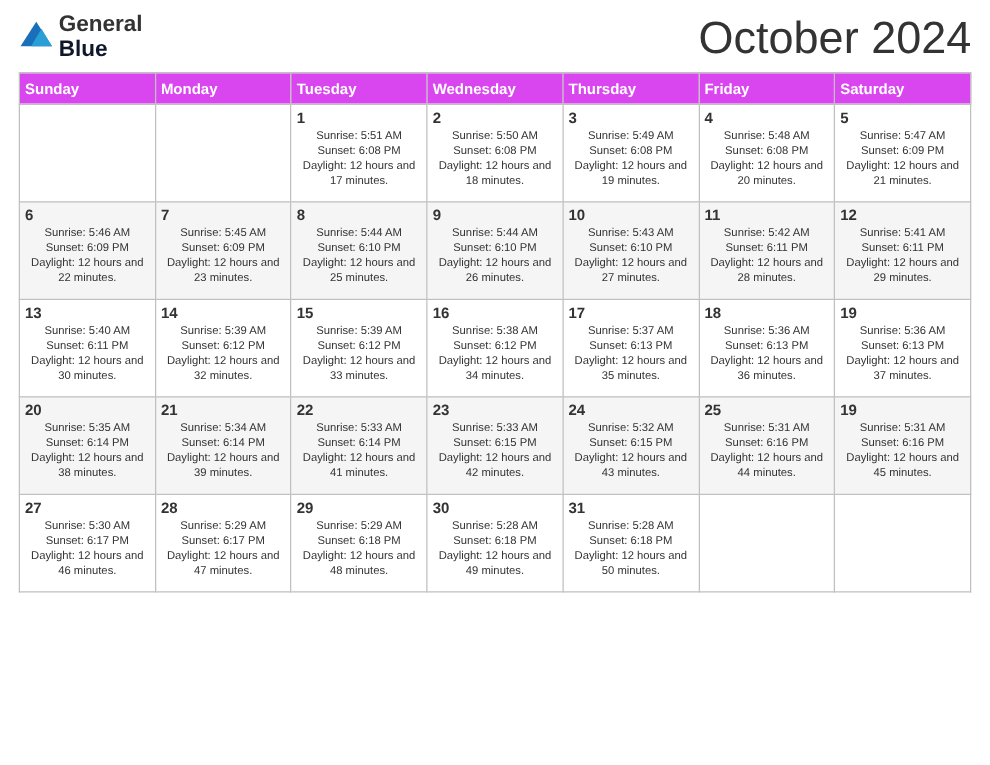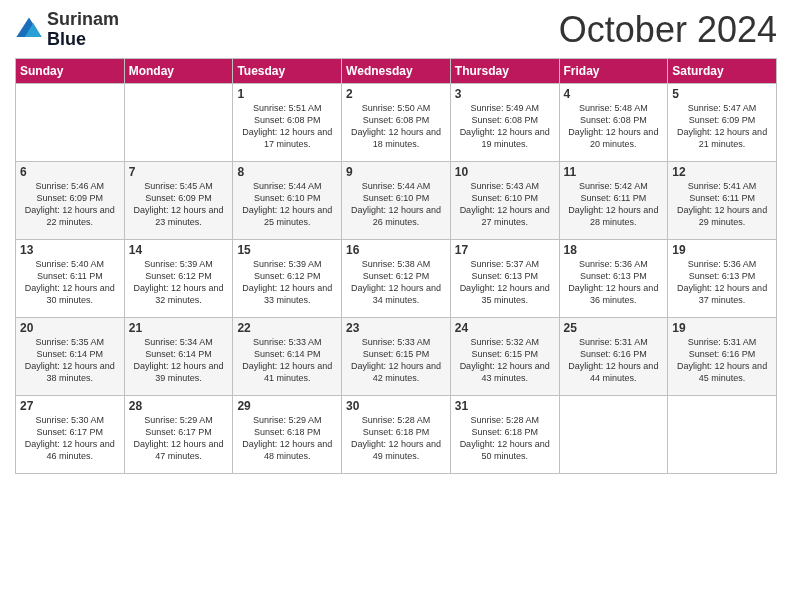--- a/index.html
+++ b/index.html
@@ -59,21 +59,21 @@
       font-size: 15px;
       color: #555;
       font-weight: 400;
     }
     .calendar {
       width: 100%;
       border-collapse: collapse;
       table-layout: fixed;
     }
     .calendar th {
-      background: #be185d;
+      background: #d946ef;
       color: #fff;
       font-size: 12px;
       font-weight: bold;
       padding: 5px 4px;
       text-align: left;
       border: 1px solid #c0c0c0;
     }
     .calendar td {
       vertical-align: top;
       border: 1px solid #c0c0c0;
@@ -107,21 +107,21 @@
 <body>
 
 <div class="page">
   <div class="header">
     <div class="logo">
       <svg class="logo-icon" viewBox="0 0 40 40">
         <polygon points="20,2 38,30 2,30" fill="#1a6fba"></polygon>
         <polygon points="26,10 38,30 14,30" fill="#2a9fd6"></polygon>
       </svg>
       <div class="logo-text">
-        <span class="logo-general">Surinam</span>
+        <span class="logo-general">General</span>
         <span class="logo-blue">Blue</span>
       </div>
     </div>
     <div class="title-block">
       <div class="month-title">October 2024</div>
     </div>
   </div>
 
   <table class="calendar">
     <thead>

